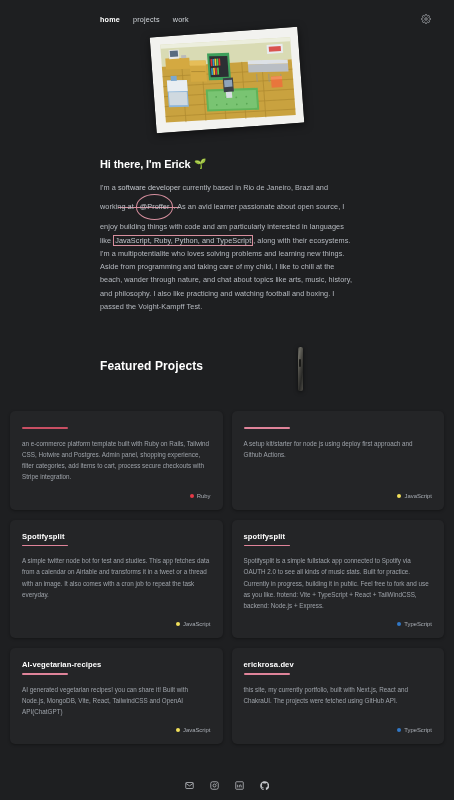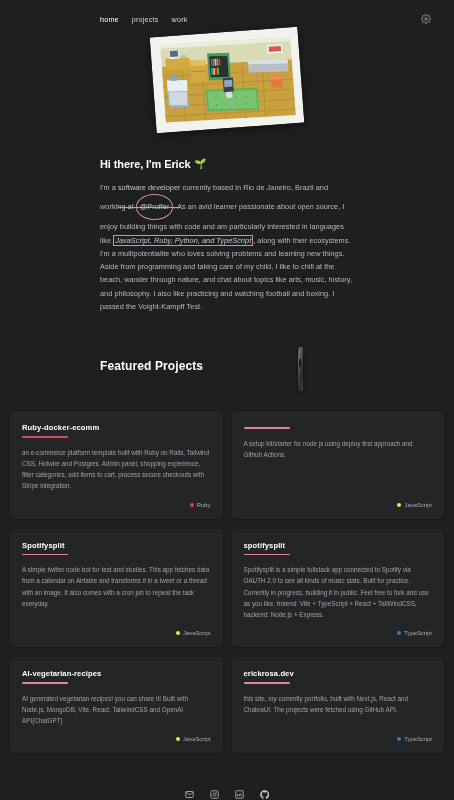--- a/index.html
+++ b/index.html
@@ -28,21 +28,21 @@
     height: 28px;
   }
   .nav-links { display: flex; gap: 13px; }
   .nav-link {
     font-size: 7.2px;
     color: #d3d7dc;
     letter-spacing: 0.2px;
     text-decoration: none;
     cursor: pointer;
   }
-  .nav-link.active { color: #ffffff; font-weight: 400; }
+  .nav-link.active { color: #ffffff; font-weight: 700; }
   .nav-spacer { flex: 1; }
   .gear-btn {
     width: 12px; height: 12px;
     display: flex; align-items: center; justify-content: center;
     cursor: pointer;
     opacity: .75;
   }
 
   
   .hero-wrap {
@@ -95,21 +95,20 @@
     display: inline-block;
     padding: 8px 3px;
     border: 1px solid #d78f9e;
     border-radius: 50%;
     line-height: 1.1;
   }
   .ann-box {
     color: #c2c6cc;
     border: 1px solid #d78f9e;
     padding: 0 1px;
-    font-style: italic;
   }
 
   
   .featured-row {
     margin-top: 46px;
     display: flex;
     align-items: flex-start;
   }
   .featured-title {
     font-size: 12px;
@@ -320,21 +319,20 @@
       <h2 class="featured-title">Featured Projects</h2>
       <div class="device-wrap">
         <div class="device"></div>
       </div>
     </div>
   </div>
 
   <div class="grid">
 
     <div class="card">
-      <div class="card-title">Ruby-docker-ecomm</div>
       <div class="card-rule" style="background:#c94f63"></div>
       <div class="card-desc">an e-commerce platform template built with Ruby on Rails, Tailwind CSS, Hotwire and Postgres. Admin panel, shopping experience, filter categories, add items to cart, process secure checkouts with Stripe integration.</div>
       <div class="card-lang">
         <span class="lang-dot" style="background:#e63946"></span>
         <span class="lang-name">Ruby</span>
       </div>
     </div>
 
     <div class="card">
       <div class="card-rule" style="background:#e0849a"></div>

